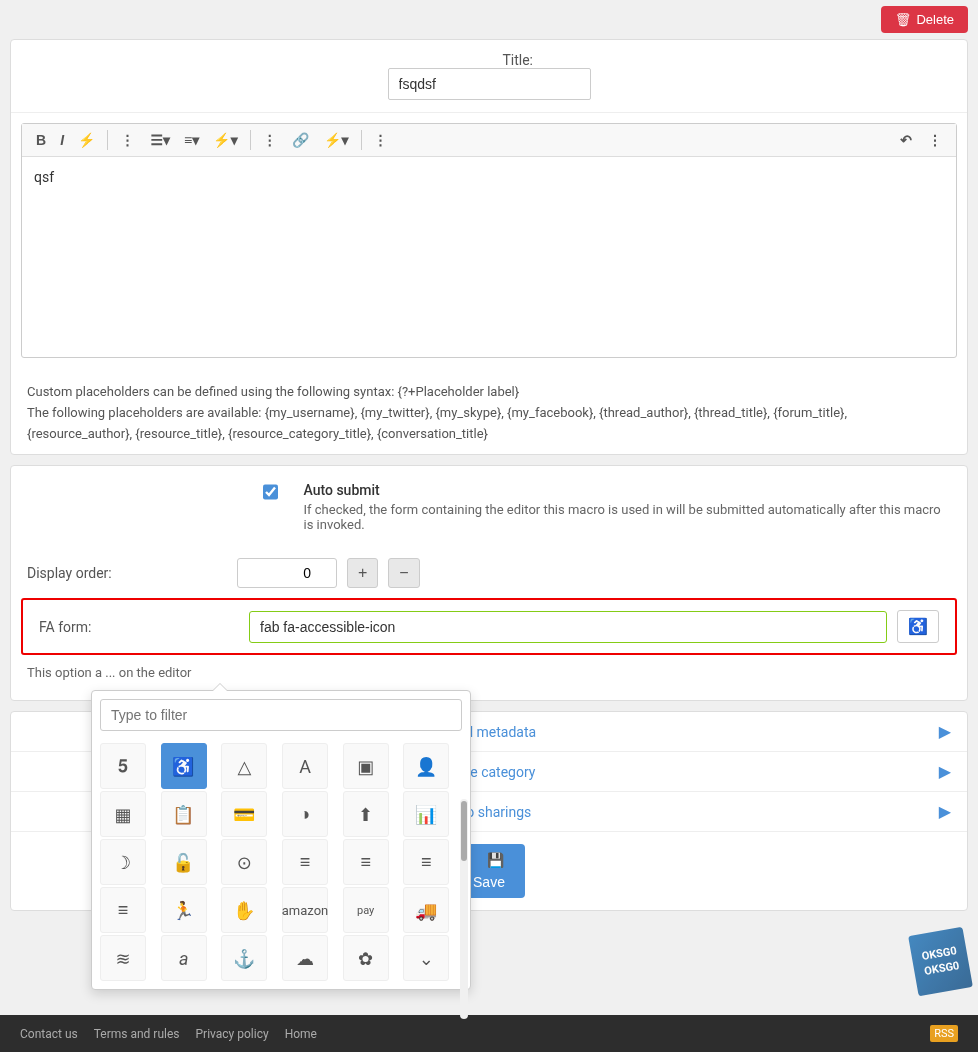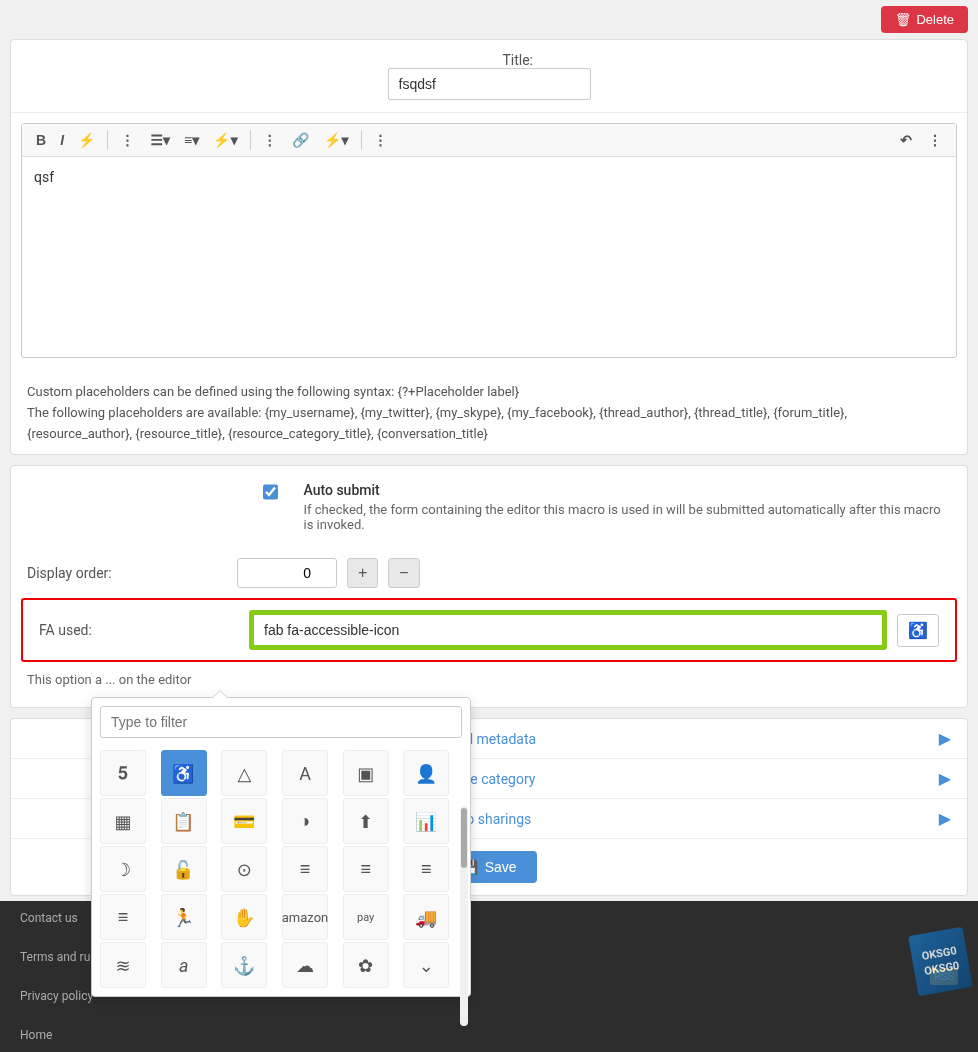--- a/index.html
+++ b/index.html
@@ -205,21 +205,21 @@
       border: 2px solid #e00;
       border-radius: 3px;
       margin: 0 10px 10px 10px;
     }
     .fa-icon-input-wrap {
       position: relative;
       flex: 1;
     }
     .fa-icon-input {
       width: 100%;
-      border: 5px solid #84cc16;
+      border: 1px solid #84cc16;
       border-radius: 3px;
       padding: 7px 10px;
       font-size: 14px;
       color: #333;
       outline: none;
     }
     .fa-icon-btn {
       background: none;
       border: 1px solid #ccc;
       border-radius: 3px;
@@ -354,40 +354,40 @@
       background: #4a90d9;
       color: white;
       border: none;
       padding: 8px 20px;
       border-radius: 4px;
       cursor: pointer;
       font-size: 14px;
       display: flex;
       align-items: flex-end;
       gap: 6px;
+      flex-direction: column;
     }
 
     
     .footer {
       background: #2d2d2d;
       color: #aaa;
       padding: 10px 20px;
       display: flex;
       justify-content: space-between;
       align-items: center;
       font-size: 12px;
       position: absolute;
       bottom: 0;
       left: 0;
       right: 0;
     }
     .footer-links {
       display: flex;
-      gap: 25px;
-      flex-direction: column;
+      gap: 16px;
     }
     .footer-link {
       color: #aaa;
       text-decoration: none;
       cursor: pointer;
     }
     .rss-icon {
       background: #e8a020;
       color: white;
       padding: 2px 4px;
@@ -484,21 +484,21 @@
 
     <div class="display-order-row">
       <span class="field-label">Display order:</span>
       <input type="number" class="order-input" value="0" style="">
       <button class="order-btn">+</button>
       <button class="order-btn">−</button>
     </div>
 
     <div style="position:relative; margin: 0 0 10px 0;">
       <div class="fa-icon-row">
-        <span class="field-label">FA used:</span>
+        <span class="field-label">FA form:</span>
         <div class="fa-icon-input-wrap">
           <input type="text" class="fa-icon-input" value="fab fa-accessible-icon" style="">
         </div>
         <button class="fa-icon-btn">♿</button>
       </div>
       <div class="fa-icon-desc">
         <span>This option a</span>
         <span>...</span>
         <span>on the editor</span>
       </div>

